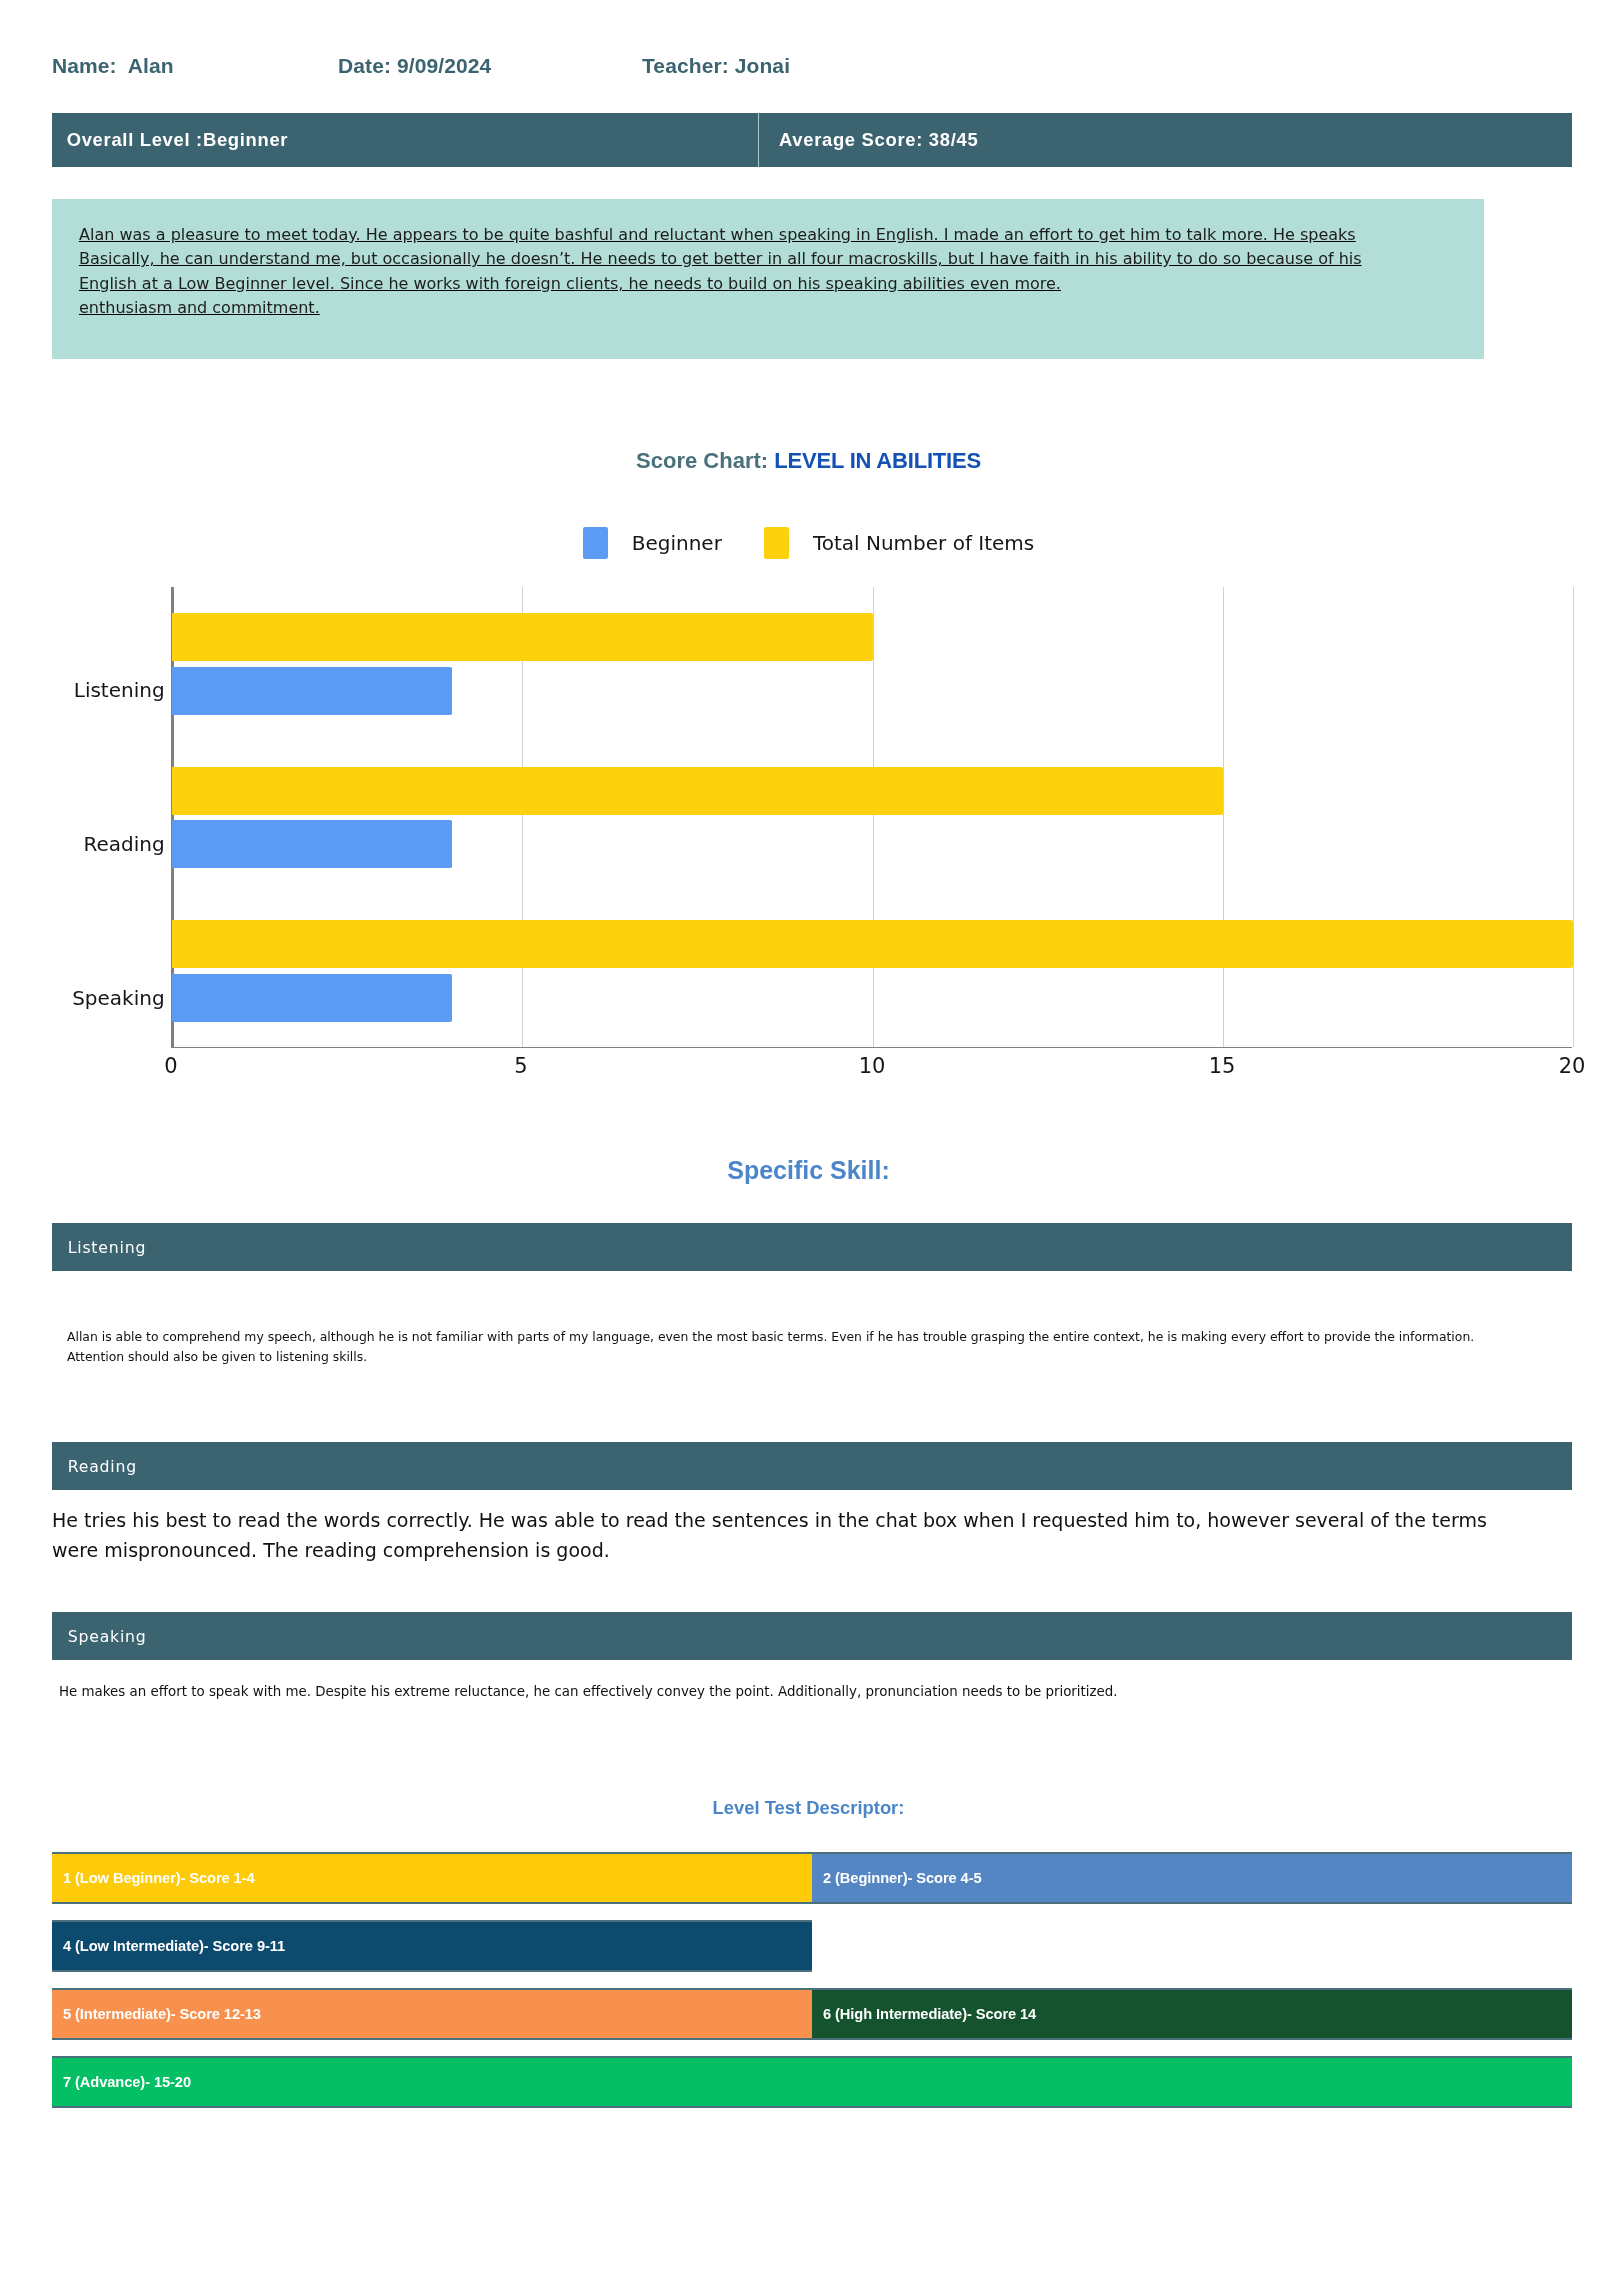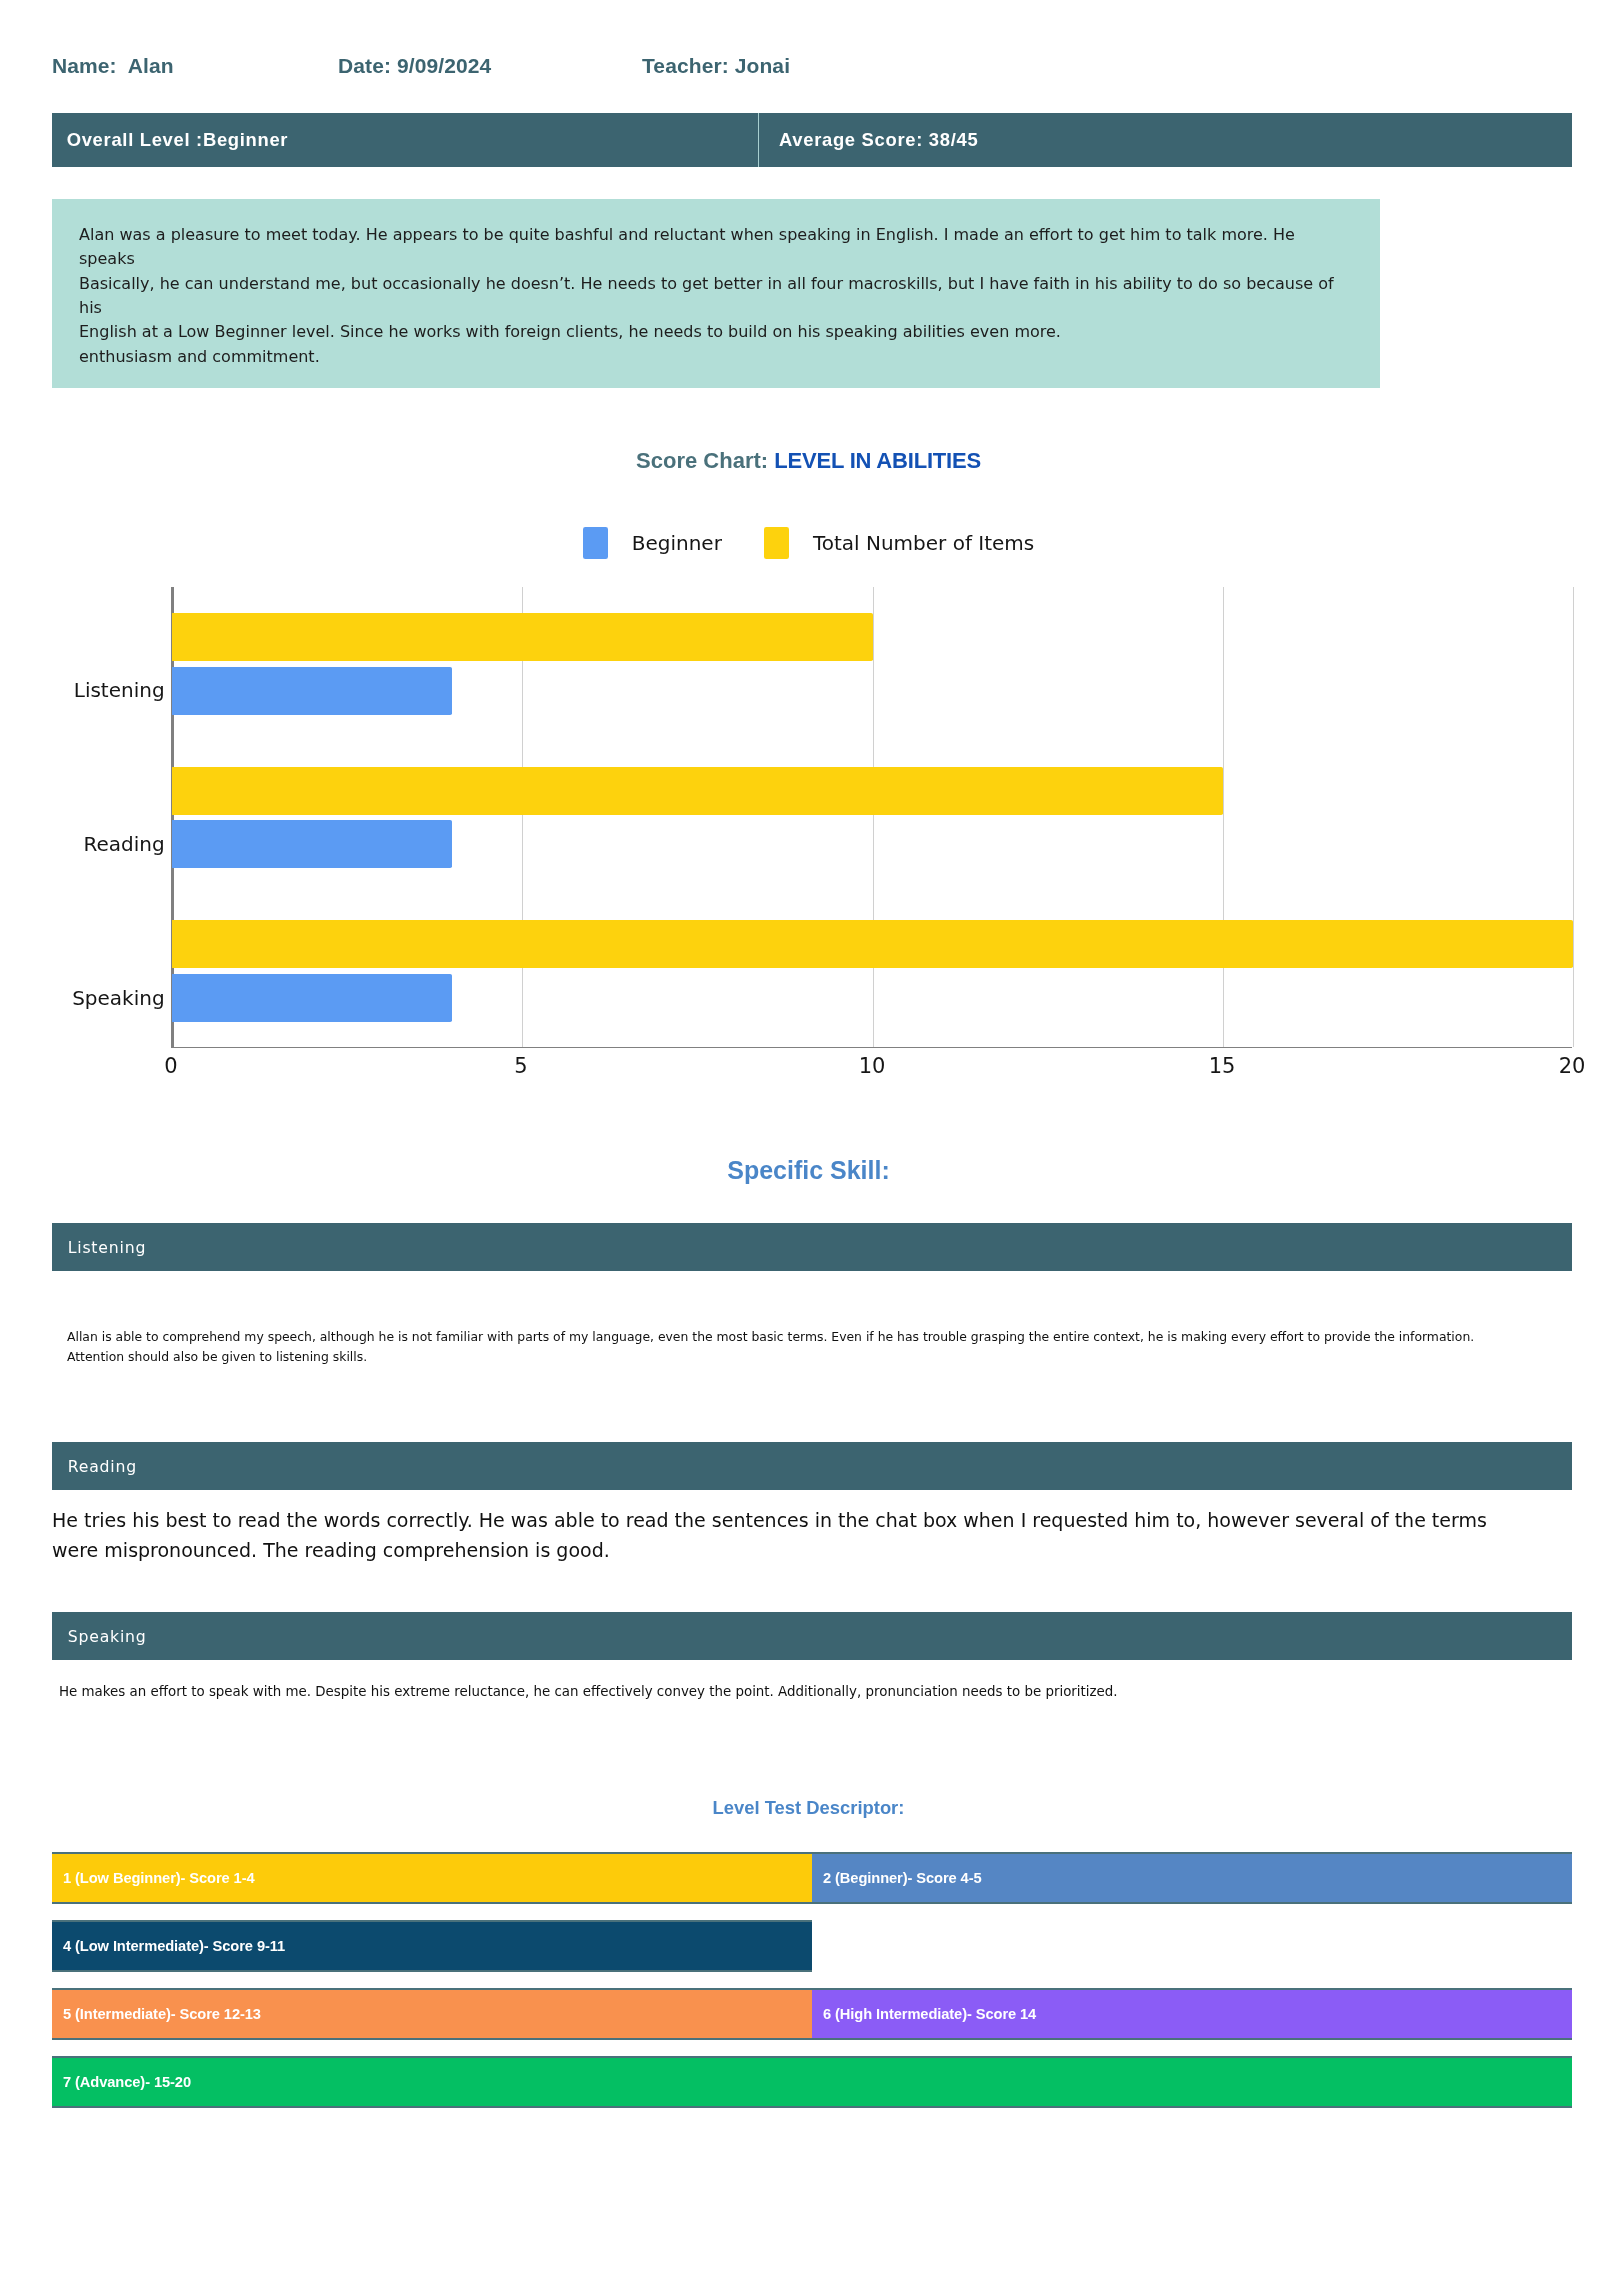--- a/index.html
+++ b/index.html
@@ -53,23 +53,24 @@
     align-items: center;
     height: 100%;
   }
   .summary-cell.left  { width: 706px; padding-left: 14.7px; }
   .summary-cell.right { flex: 1; padding-left: 20px; border-left: 1.8px solid #a8cfd0; }
 
   
   .comment-box {
     position: absolute;
     left: 52px; top: 199px;
-    width: 1328px; min-height: 160px;
+    width: 1432px; min-height: 160px;
     background: #b2ded7;
     padding: 24px 27px 19.3px 27px;
+    text-decoration: underline;
   }
   .comment-line {
     font-size: 16px;
     line-height: 1.52;
     color: #1d1d1d;
     font-family: "DejaVu Sans", sans-serif;
     margin: 0;
   }
 
   
@@ -321,21 +322,21 @@
   <div class="desc-grid" id="desc-grid">
       <div class="desc-row">
         <div class="desc-cell half" style="background: rgb(253, 203, 10);">1 (Low Beginner)- Score 1-4</div>
         <div class="desc-cell half" style="background: rgb(85, 134, 196);">2 (Beginner)- Score 4-5</div>
       </div>
       <div class="desc-row">
         <div class="desc-cell half" style="background: #0c4a6e;">4 (Low Intermediate)- Score 9-11</div>
       </div>
       <div class="desc-row">
         <div class="desc-cell half" style="background: rgb(249, 145, 78);">5 (Intermediate)- Score 12-13</div>
-        <div class="desc-cell half" style="background: #8b5cf6;">6 (High Intermediate)- Score 14</div>
+        <div class="desc-cell half" style="background: #14532d;">6 (High Intermediate)- Score 14</div>
       </div>
       <div class="desc-row">
         <div class="desc-cell full" style="background: rgb(4, 191, 99);">7 (Advance)- 15-20</div>
       </div>
     </div>
 
 </div>
 
 
 </body></html>

